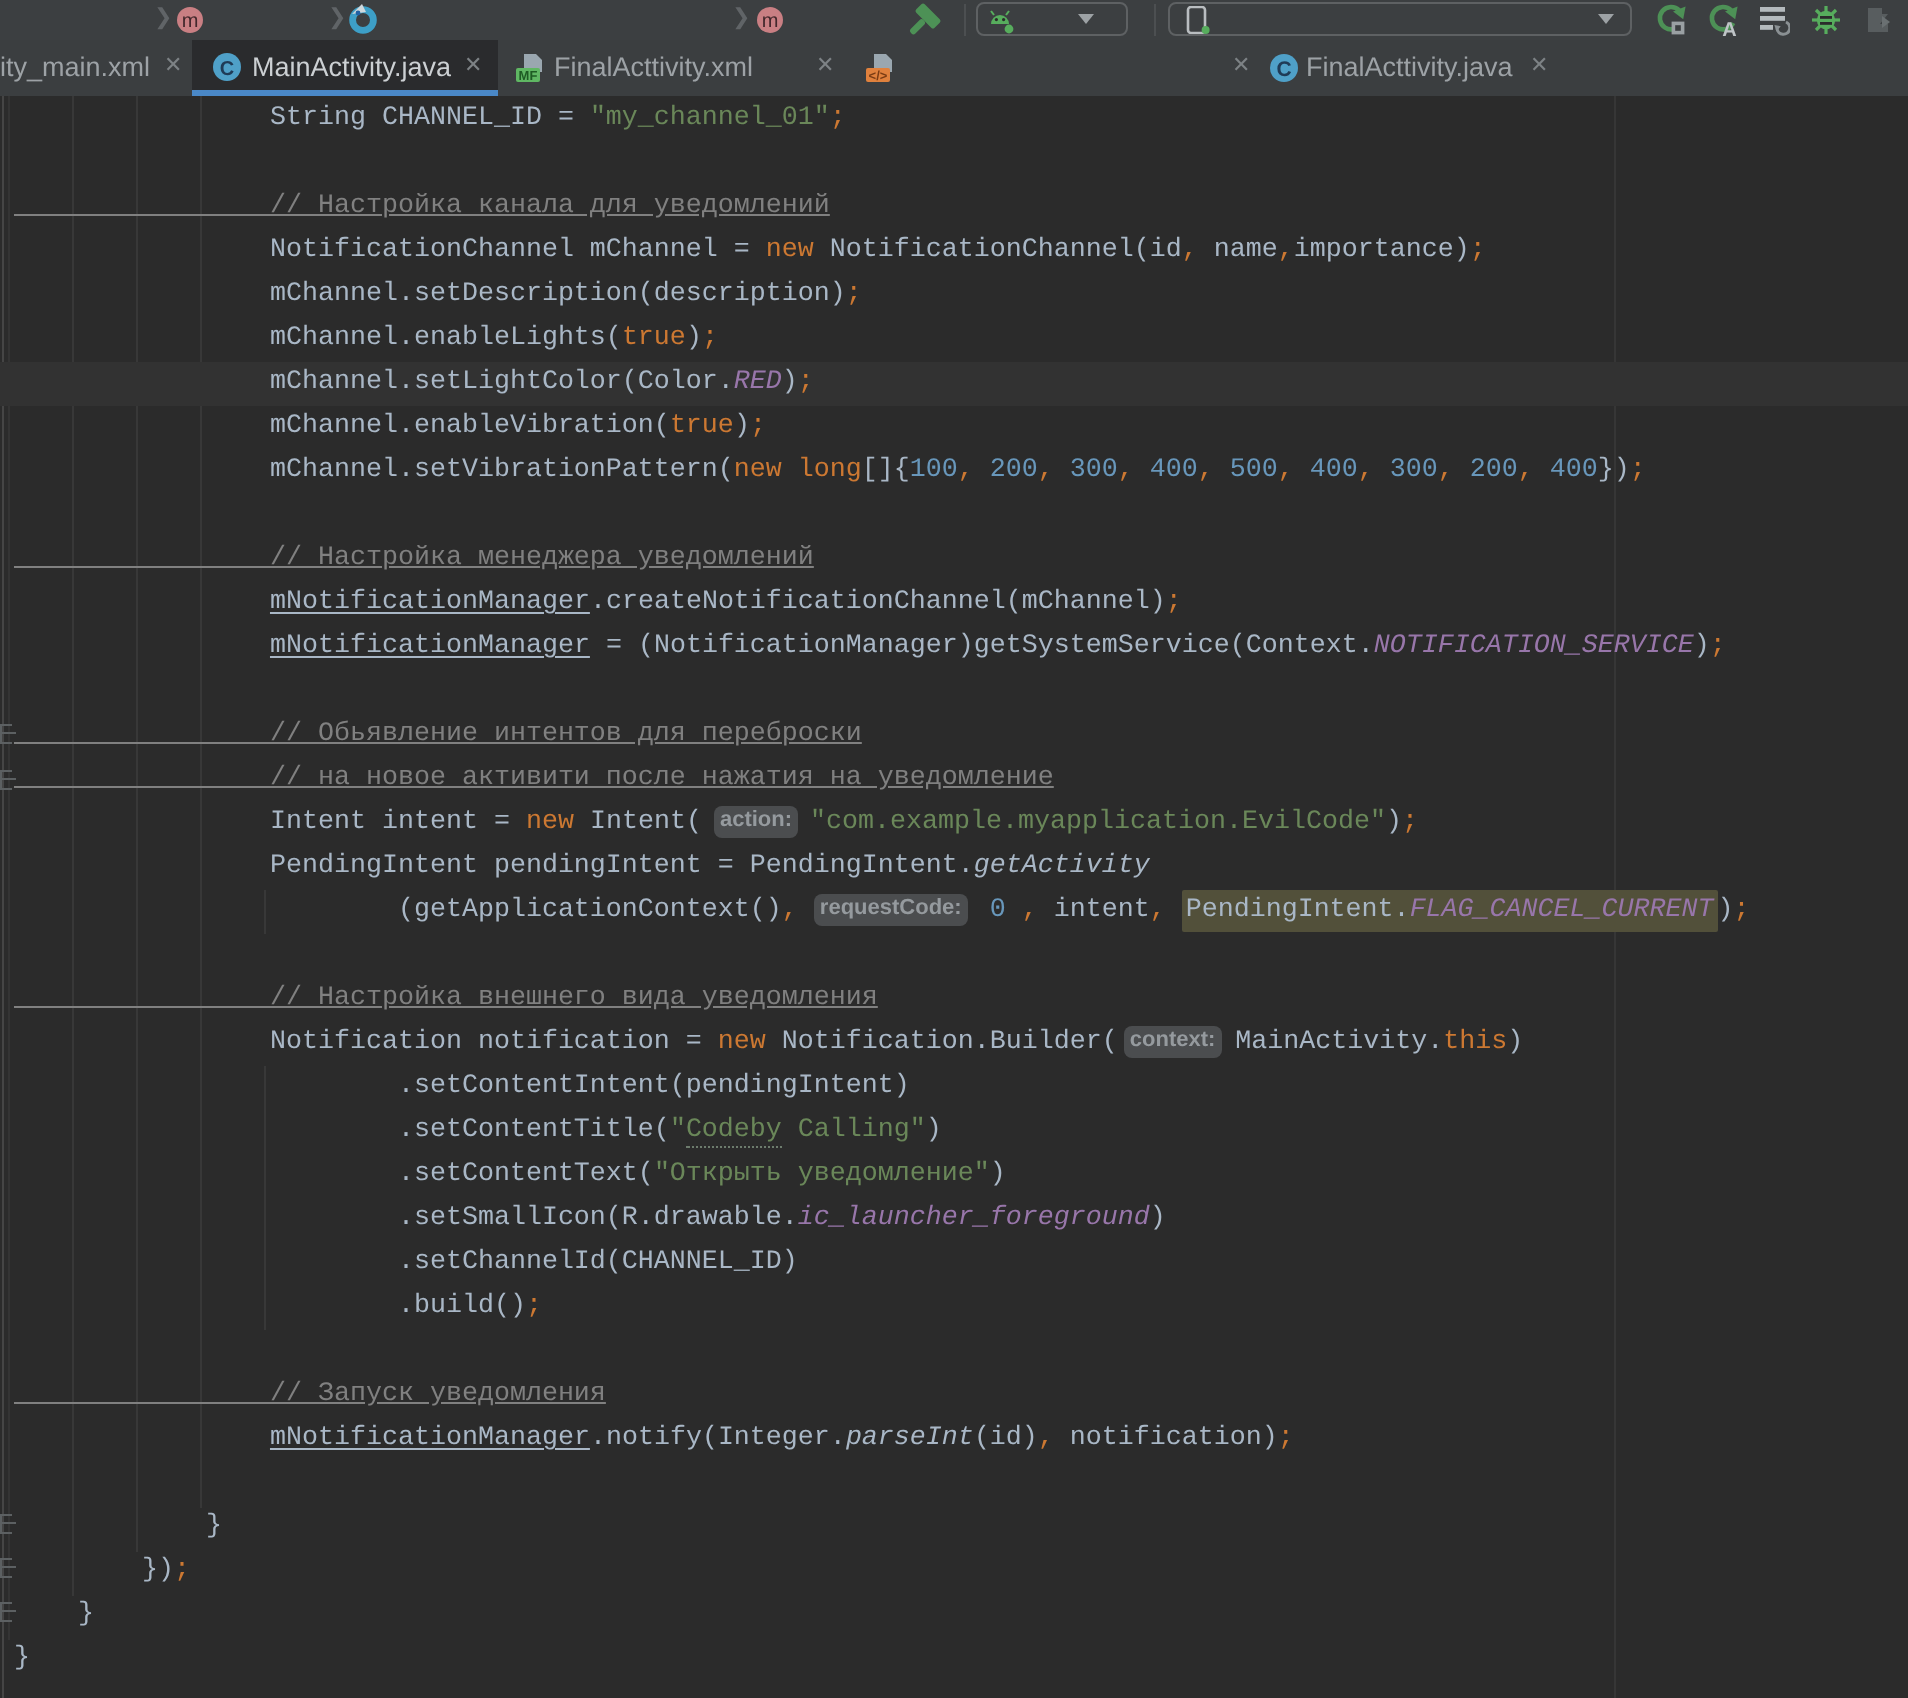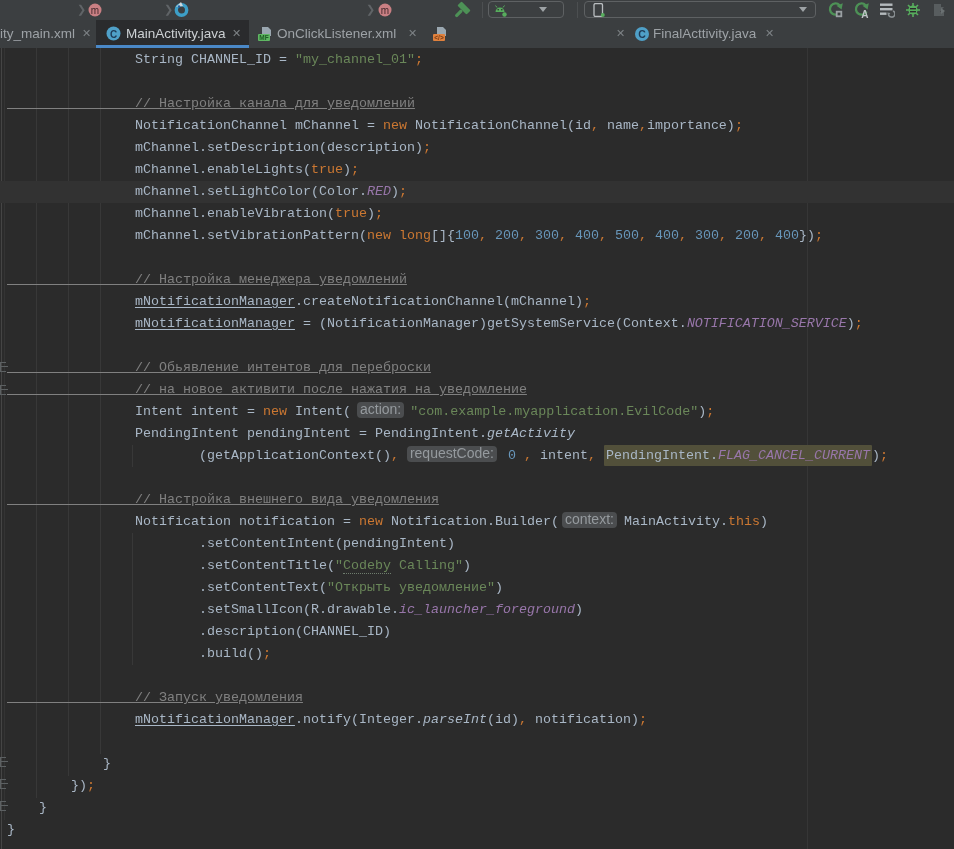--- a/index.html
+++ b/index.html
@@ -12,21 +12,21 @@
   .tabx{position:absolute;top:0;height:28px;line-height:26px;font-family:"Liberation Sans",sans-serif;font-size:11px;color:#7d8285;}
   .icon{position:absolute;}
   .ln{position:absolute;left:0;width:954px;height:22px;font-family:"Liberation Mono",monospace;font-size:13.33px;line-height:22px;white-space:pre;color:#a9b7c6;padding-left:7px;}
   .cm{color:#808080;text-decoration:underline;}
   .kw{color:#cc7832;}
   .st{color:#6a8759;}
   .nm{color:#6897bb;}
   .ct{color:#9876aa;font-style:italic;}
   .it{font-style:italic;}
   .ul{text-decoration:underline;text-underline-offset:2px;}
-  .hint{display:inline-block;background:#4b4d4f;color:#959a9e;font-family:"Liberation Sans",sans-serif;font-size:14px;line-height:15px;height:16px;border-radius:4px;padding:0 3px;vertical-align:1px;}
+  .hint{display:inline-block;background:#4b4d4f;color:#959a9e;font-family:"Liberation Sans",sans-serif;font-size:11px;line-height:15px;height:16px;border-radius:4px;padding:0 3px;vertical-align:1px;font-weight:bold;}
   .hl{background:#52503a;border-radius:1px;padding:3px 2px;}
   .guide{position:absolute;width:1px;background:#383838;}
 </style></head>
 <body>
 <div id="navbar">
   <span class="bc" style="left:1px;">MainActivity</span>
   <span class="sep" style="left:77px;">❯</span>
   <svg class="icon" style="left:88px;top:3px;" width="14" height="14">
       <circle cx="7" cy="7" r="6.5" fill="#c97f83"></circle>
       <text x="7" y="10.5" text-anchor="middle" font-family="Liberation Sans" font-size="10" fill="#43282c">m</text>
@@ -118,21 +118,21 @@
       </svg>
     <span class="tabtxt" style="left:30px;color:#ccd0d3;">MainActivity.java</span>
     <span class="tabx" style="left:136px;">✕</span>
     <div style="position:absolute;left:0;top:25px;width:153px;height:3px;background:#4a88c7;"></div>
   </div>
   <svg class="icon" style="left:257px;top:6px;" width="16" height="16">
       <path d="M5,1 h6 l3,3 v6 h-9 z" fill="#9aa7b0"></path>
       <rect x="1" y="8" width="12" height="7" rx="1" fill="#5fb763"></rect>
       <text x="7" y="14" text-anchor="middle" font-family="Liberation Sans" font-size="6.5" font-weight="bold" fill="#1e5c24">MF</text>
     </svg>
-  <span class="tabtxt" style="left:277px;">OnClickListener.xml</span>
+  <span class="tabtxt" style="left:277px;">FinalActtivity.xml</span>
   <span class="tabx" style="left:408px;">✕</span>
   <svg class="icon" style="left:432px;top:6px;" width="16" height="16">
       <path d="M5,1 h6 l3,3 v6 h-9 z" fill="#9aa7b0"></path>
       <rect x="1" y="8" width="12" height="7" rx="1" fill="#e0813d"></rect>
       <text x="7" y="14" text-anchor="middle" font-family="Liberation Sans" font-size="6.5" font-weight="bold" fill="#7a3c14">&lt;/&gt;</text>
     </svg>
   <span class="tabx" style="left:616px;">✕</span>
   <svg class="icon" style="left:634px;top:6px;" width="16" height="16">
       <circle cx="8" cy="8" r="7" fill="#4fa0c8"></circle>
       <text x="8" y="12" text-anchor="middle" font-family="Liberation Sans" font-size="10.5" font-weight="bold" fill="#1f3b57">C</text>
@@ -166,21 +166,21 @@
     <div class="ln" style="top:331px"><span class="cm">                // на новое активити после нажатия на уведомление</span></div>
     <div class="ln" style="top:353px">                Intent intent = <span class="kw">new</span> Intent(<span class="hint" style="margin:0 6px 0 6px;">action:</span><span class="st">"com.example.myapplication.EvilCode"</span>)<span class="kw">;</span></div>
     <div class="ln" style="top:375px">                PendingIntent pendingIntent = PendingIntent.<span class="it">getActivity</span></div>
     <div class="ln" style="top:397px">                        (getApplicationContext()<span class="kw">,</span> <span class="hint" style="margin:0 3px 0 0;">requestCode:</span> <span class="nm">0</span> <span class="kw">,</span> intent<span class="kw">,</span> <span class="hl">PendingIntent.<span class="ct">FLAG_CANCEL_CURRENT</span></span>)<span class="kw">;</span></div>
     <div class="ln" style="top:441px"><span class="cm">                // Настройка внешнего вида уведомления</span></div>
     <div class="ln" style="top:463px">                Notification notification = <span class="kw">new</span> Notification.Builder(<span class="hint" style="margin:0 7px 11px 3px;">context:</span>MainActivity.<span class="kw">this</span>)</div>
     <div class="ln" style="top:485px">                        .setContentIntent(pendingIntent)</div>
     <div class="ln" style="top:507px">                        .setContentTitle(<span class="st">"<span style="border-bottom:1px dotted #6d7c6d;">Codeby</span> Calling"</span>)</div>
     <div class="ln" style="top:529px">                        .setContentText(<span class="st">"Открыть уведомление"</span>)</div>
     <div class="ln" style="top:551px">                        .setSmallIcon(R.drawable.<span class="ct">ic_launcher_foreground</span>)</div>
-    <div class="ln" style="top:573px">                        .description(CHANNEL_ID)</div>
+    <div class="ln" style="top:573px">                        .setChannelId(CHANNEL_ID)</div>
     <div class="ln" style="top:595px">                        .build()<span class="kw">;</span></div>
     <div class="ln" style="top:639px"><span class="cm">                // Запуск уведомления</span></div>
     <div class="ln" style="top:661px">                <span class="ul">mNotificationManager</span>.notify(Integer.<span class="it">parseInt</span>(id)<span class="kw">,</span> notification)<span class="kw">;</span></div>
     <div class="ln" style="top:705px">            }</div>
     <div class="ln" style="top:727px">        })<span class="kw">;</span></div>
     <div class="ln" style="top:749px">    }</div>
     <div class="ln" style="top:771px">}</div>
   </div>
   <div id="foldmarks">
     <div style="position:absolute;left:0;top:314px;width:6px;height:10px;border:1px solid #5c6062;border-right:none;"></div>

